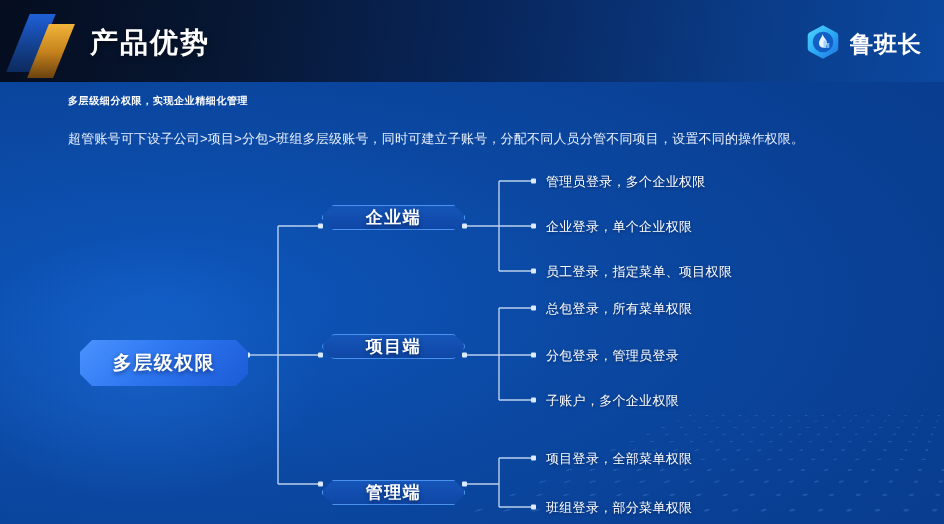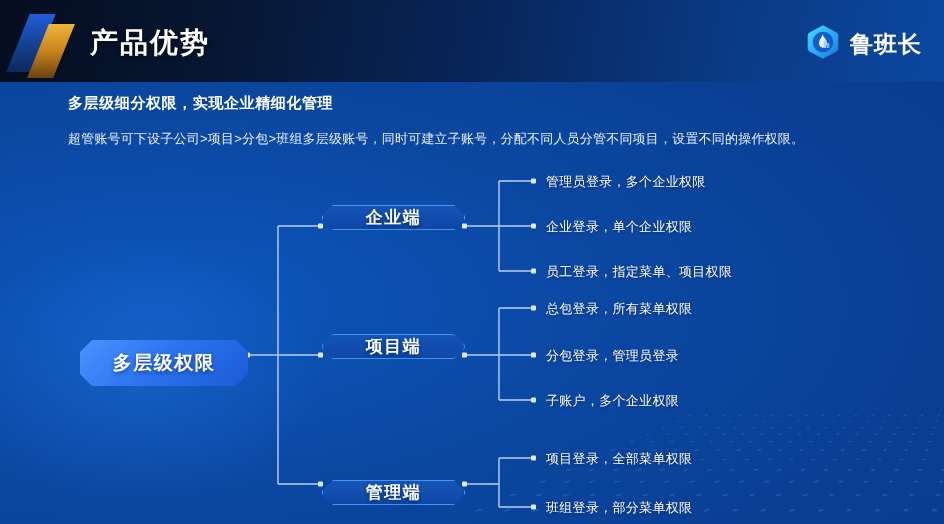--- a/index.html
+++ b/index.html
@@ -55,21 +55,21 @@
   }
 
   
   .logo { position:absolute; right:22px; top:24px; display:flex; align-items:flex-end; gap:9px; }
   .logo-hex { width:36px; height:36px; display:block; }
   .logo-text { font-size:23px; font-weight:bold; color:#fff; letter-spacing:1px; }
 
   
   .subtitle {
     position:absolute; left:68px; top:94px;
-    font-size:15px; font-weight:bold; color:#ffffff; letter-spacing:.6px;
+    font-size:10px; font-weight:bold; color:#ffffff; letter-spacing:.6px;
   }
   .desc {
     position:absolute; left:68px; top:130px;
     font-size:13px; color:#e8f0ff; letter-spacing:.2px; white-space:nowrap;
   }
 
   
   #diagram { position:absolute; left:0; top:150px; width:944px; height:374px; }
   svg.lines { position:absolute; left:0; top:0; width:944px; height:374px; }
 

